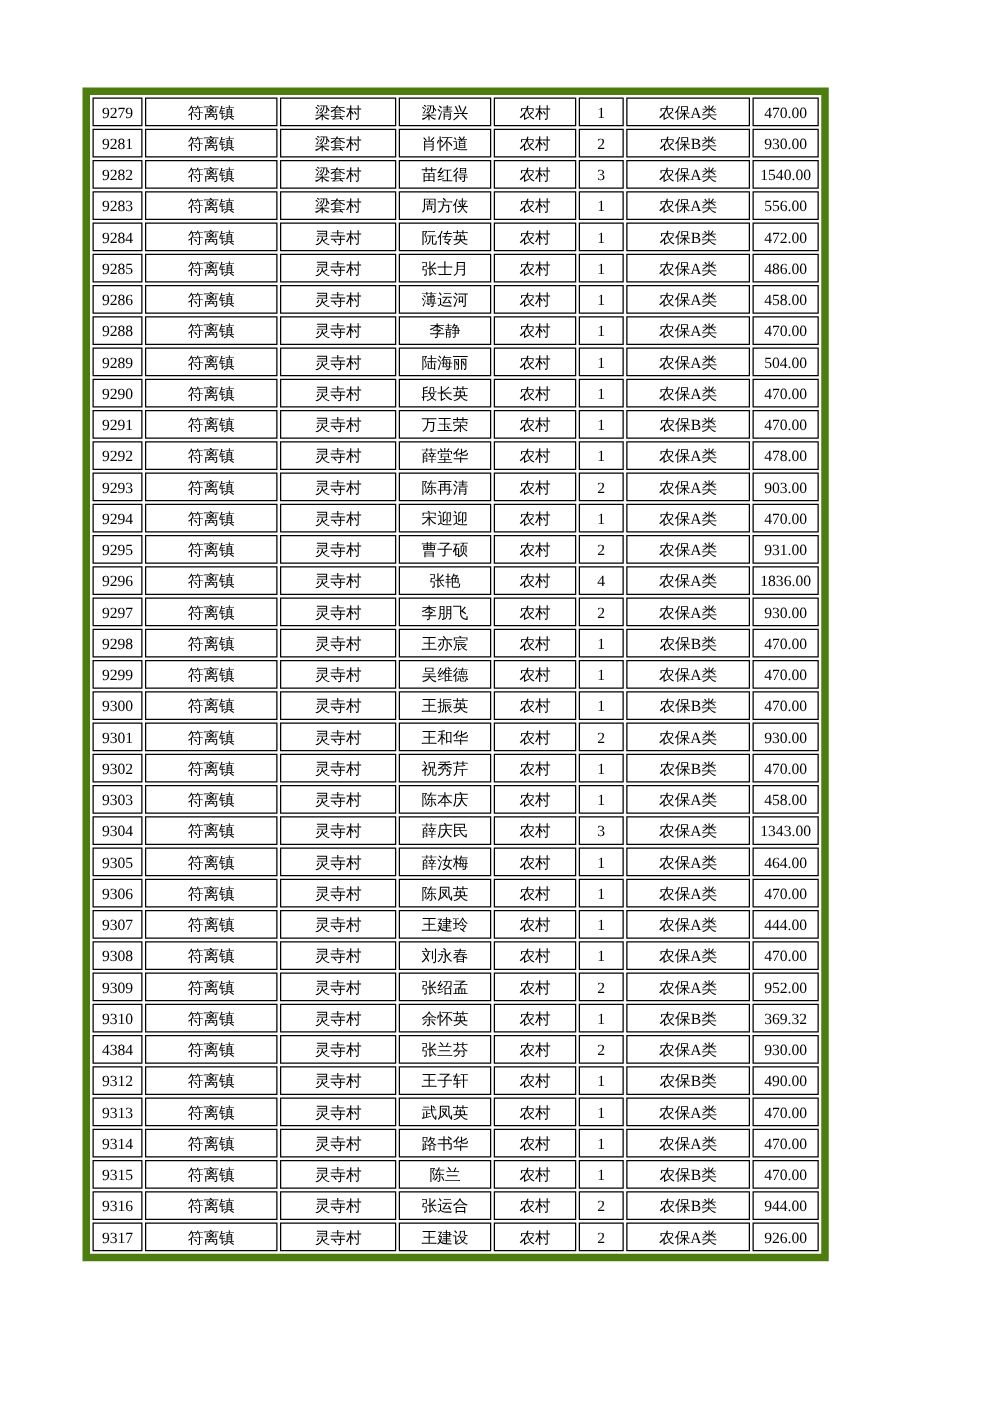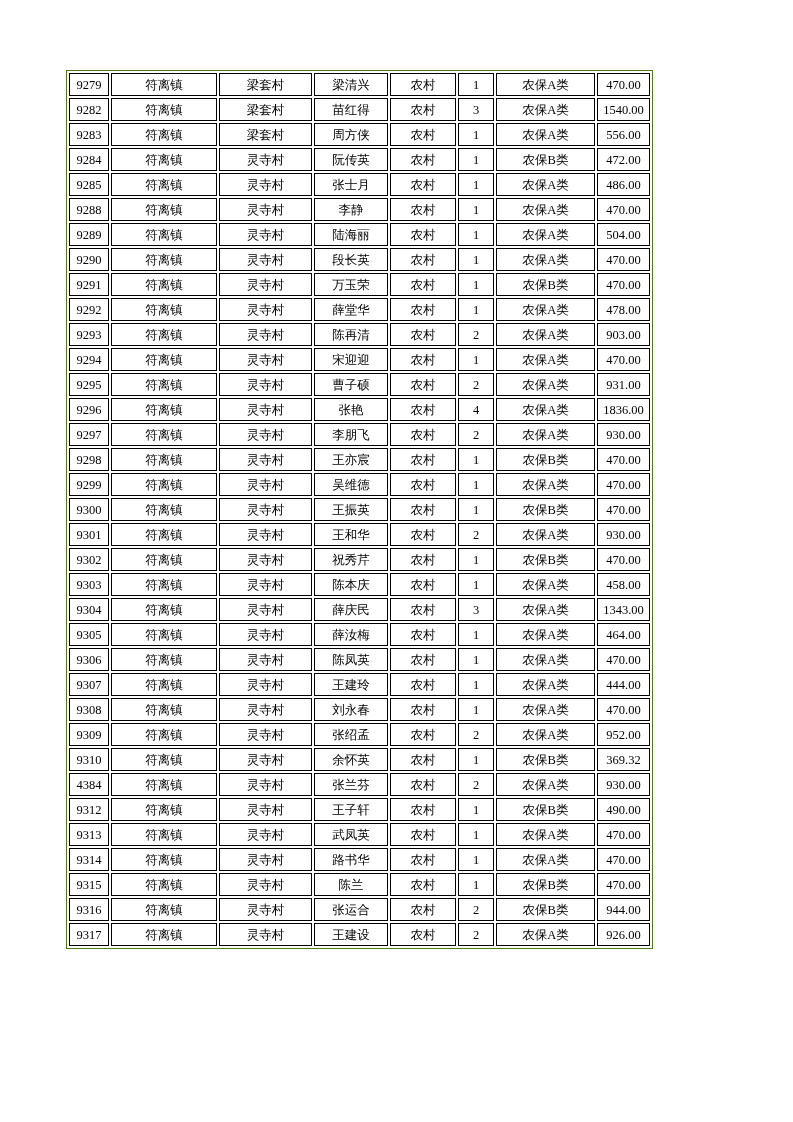--- a/index.html
+++ b/index.html
@@ -16,21 +16,21 @@
     font-family: "Liberation Serif", "DejaVu Serif", serif;
     color: #000000;
   }
   table.roster {
     position: absolute;
     left: 66px;
     top: 70px;
     border-collapse: separate;
     border-spacing: 2px;
     table-layout: fixed;
-    border: 1px solid #4d7c0f;
+    border: 6px solid #4d7c0f;
     background: #ffffff;
   }
   table.roster td {
     box-sizing: border-box;
     border: 1px solid #000000;
     height: 23px;
     padding: 0 2px;
     text-align: center;
     vertical-align: middle;
     font-size: 12.5px;
@@ -68,20 +68,30 @@
     <td>9279</td>
     <td>符离镇</td>
     <td>梁套村</td>
     <td>梁清兴</td>
     <td>农村</td>
     <td>1</td>
     <td>农保A类</td>
     <td>470.00</td>
   </tr>
         <tr>
+    <td>9281</td>
+    <td>符离镇</td>
+    <td>梁套村</td>
+    <td>肖怀道</td>
+    <td>农村</td>
+    <td>2</td>
+    <td>农保B类</td>
+    <td>930.00</td>
+  </tr>
+        <tr>
     <td>9282</td>
     <td>符离镇</td>
     <td>梁套村</td>
     <td>苗红得</td>
     <td>农村</td>
     <td>3</td>
     <td>农保A类</td>
     <td>1540.00</td>
   </tr>
         <tr>
@@ -106,20 +116,30 @@
   </tr>
         <tr>
     <td>9285</td>
     <td>符离镇</td>
     <td>灵寺村</td>
     <td>张士月</td>
     <td>农村</td>
     <td>1</td>
     <td>农保A类</td>
     <td>486.00</td>
+  </tr>
+        <tr>
+    <td>9286</td>
+    <td>符离镇</td>
+    <td>灵寺村</td>
+    <td>薄运河</td>
+    <td>农村</td>
+    <td>1</td>
+    <td>农保A类</td>
+    <td>458.00</td>
   </tr>
         <tr>
     <td>9288</td>
     <td>符离镇</td>
     <td>灵寺村</td>
     <td>李静</td>
     <td>农村</td>
     <td>1</td>
     <td>农保A类</td>
     <td>470.00</td>

